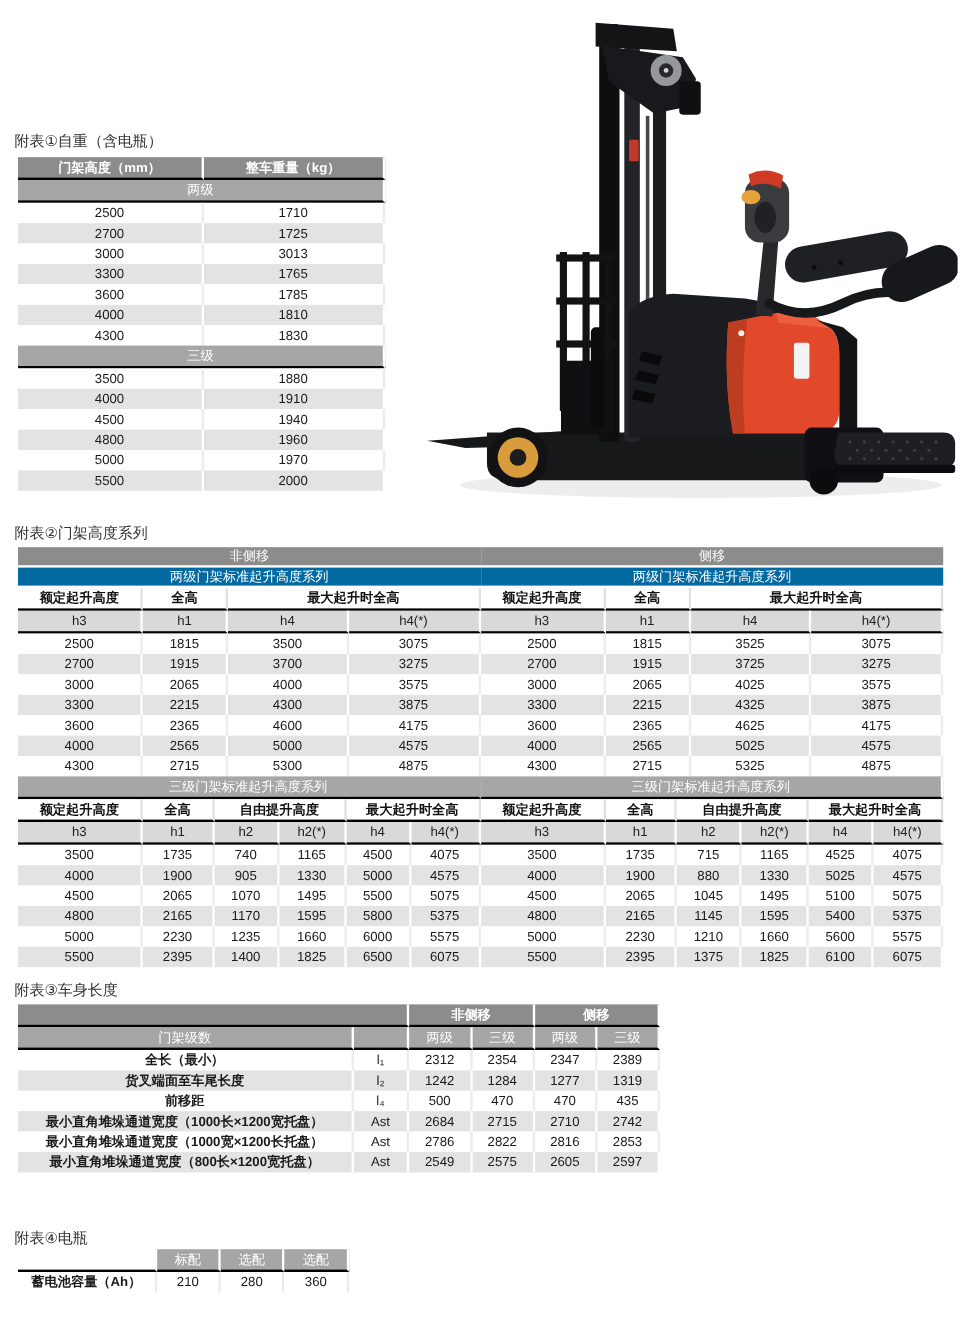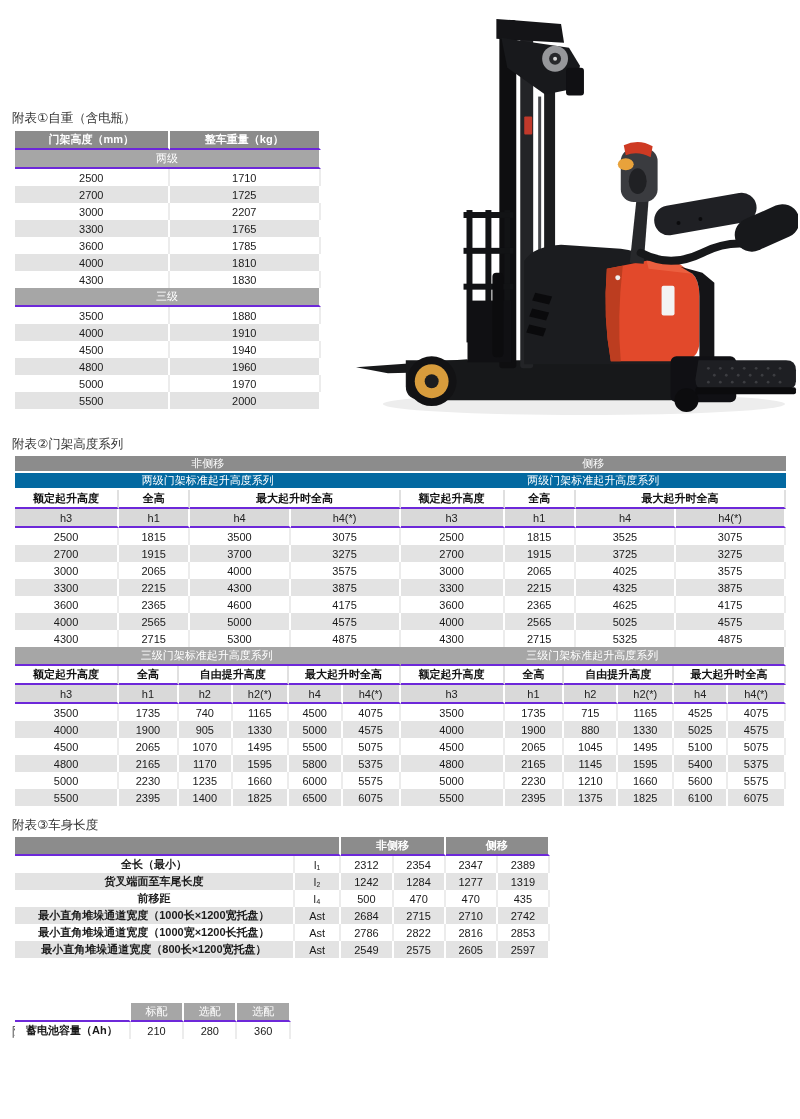--- a/index.html
+++ b/index.html
@@ -5,21 +5,21 @@
   html,body{margin:0;padding:0;background:#fff;}
   body{width:800px;height:1119px;position:relative;overflow:hidden;
        font-family:"Liberation Sans","DejaVu Sans",sans-serif;color:#1a1a1a;}
   .abs{position:absolute;}
   .tbl-title{font-size:12.5px;color:#333;}
 
   table{border-collapse:separate;border-spacing:0;table-layout:fixed;}
   th,td{font-size:11px;text-align:center;vertical-align:middle;
         padding:1px 3px;height:15px;border-right:2px solid #fff;
         overflow:hidden;white-space:nowrap;}
-  th{border-bottom:2px solid #6d28d9;}
+  th{border-bottom:2px solid #000000;}
   tr.dark-head th{background:#8c8c8c;color:#fff;font-weight:bold;}
   tr.band th{background:#a6a6a6;color:#fff;font-weight:normal;}
   tr.white-head th{background:#fff;color:#111;font-weight:bold;border-right-color:#e0e0e0;}
   tr.sub-head th{background:#d9d9d9;color:#222;font-weight:normal;}
   tbody[data-rows] tr:nth-child(odd) td{background:#fff;border-right-color:#ececec;}
   tbody[data-rows] tr:nth-child(even) td{background:#e3e3e3;}
 
   
   .t1{width:306px;}
   
@@ -170,21 +170,21 @@
       <tr>
         <td>2500</td>
         <td>1710</td>
       </tr>
       <tr>
         <td>2700</td>
         <td>1725</td>
       </tr>
       <tr>
         <td>3000</td>
-        <td>2207</td>
+        <td>3013</td>
       </tr>
       <tr>
         <td>3300</td>
         <td>1765</td>
       </tr>
       <tr>
         <td>3600</td>
         <td>1785</td>
       </tr>
       <tr>
@@ -549,20 +549,28 @@
       <col style="width:9.75%">
       <col style="width:9.75%">
       <col style="width:9.75%">
   </colgroup>
   <thead>
     <tr class="dark-head">
       <th colspan="2"></th>
       <th colspan="2">非侧移</th>
       <th colspan="2">侧移</th>
     </tr>
+    <tr class="band">
+      <th>门架级数</th>
+      <th></th>
+      <th>两级</th>
+      <th>三级</th>
+      <th>两级</th>
+      <th>三级</th>
+    </tr>
   </thead>
   <tbody data-rows="table3.rows">
       <tr>
         <td>全长（最小）</td>
         <td>l₁</td>
         <td>2312</td>
         <td>2354</td>
         <td>2347</td>
         <td>2389</td>
       </tr>
@@ -604,21 +612,21 @@
         <td>2549</td>
         <td>2575</td>
         <td>2605</td>
         <td>2597</td>
       </tr>
     </tbody>
 </table>
 
 <div class="abs tbl-title" style="left:12px;top:1024px;">附表④电瓶</div>
 
-<table class="abs t4" style="left:15px;top:1003px;">
+<table class="abs t4" style="left:15px;top:1041px;">
   <colgroup>
       <col style="width:42%">
       <col style="width:19.3%">
       <col style="width:19.3%">
       <col style="width:19.4%">
     </colgroup>
   <thead>
     <tr class="band">
       <th class="blank"></th>
       <th>标配</th>

